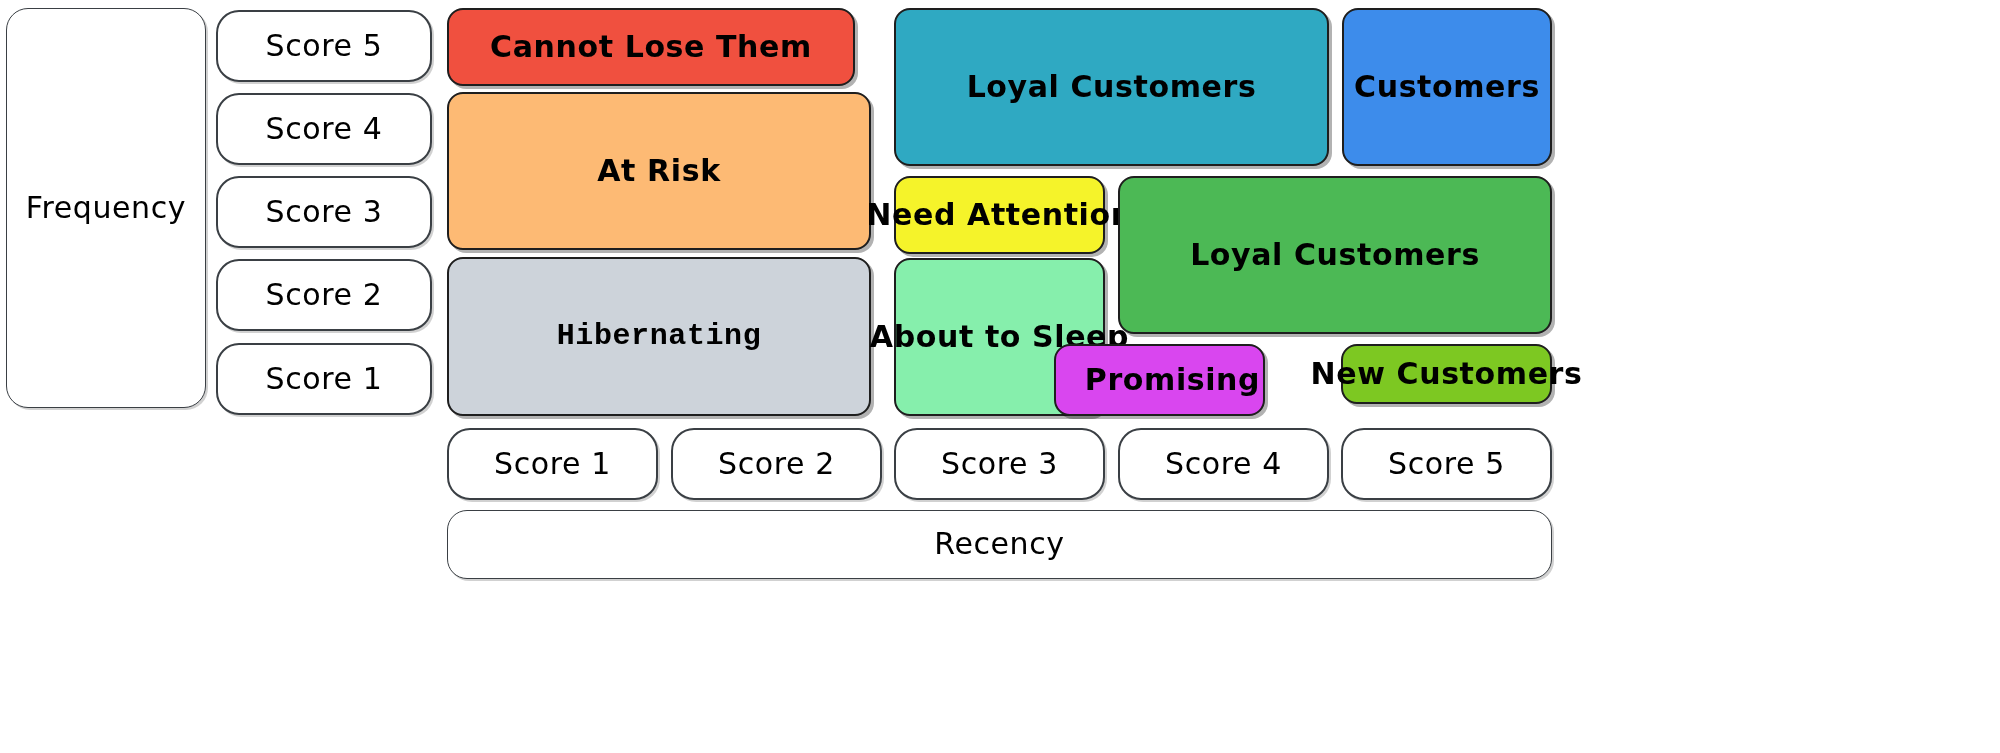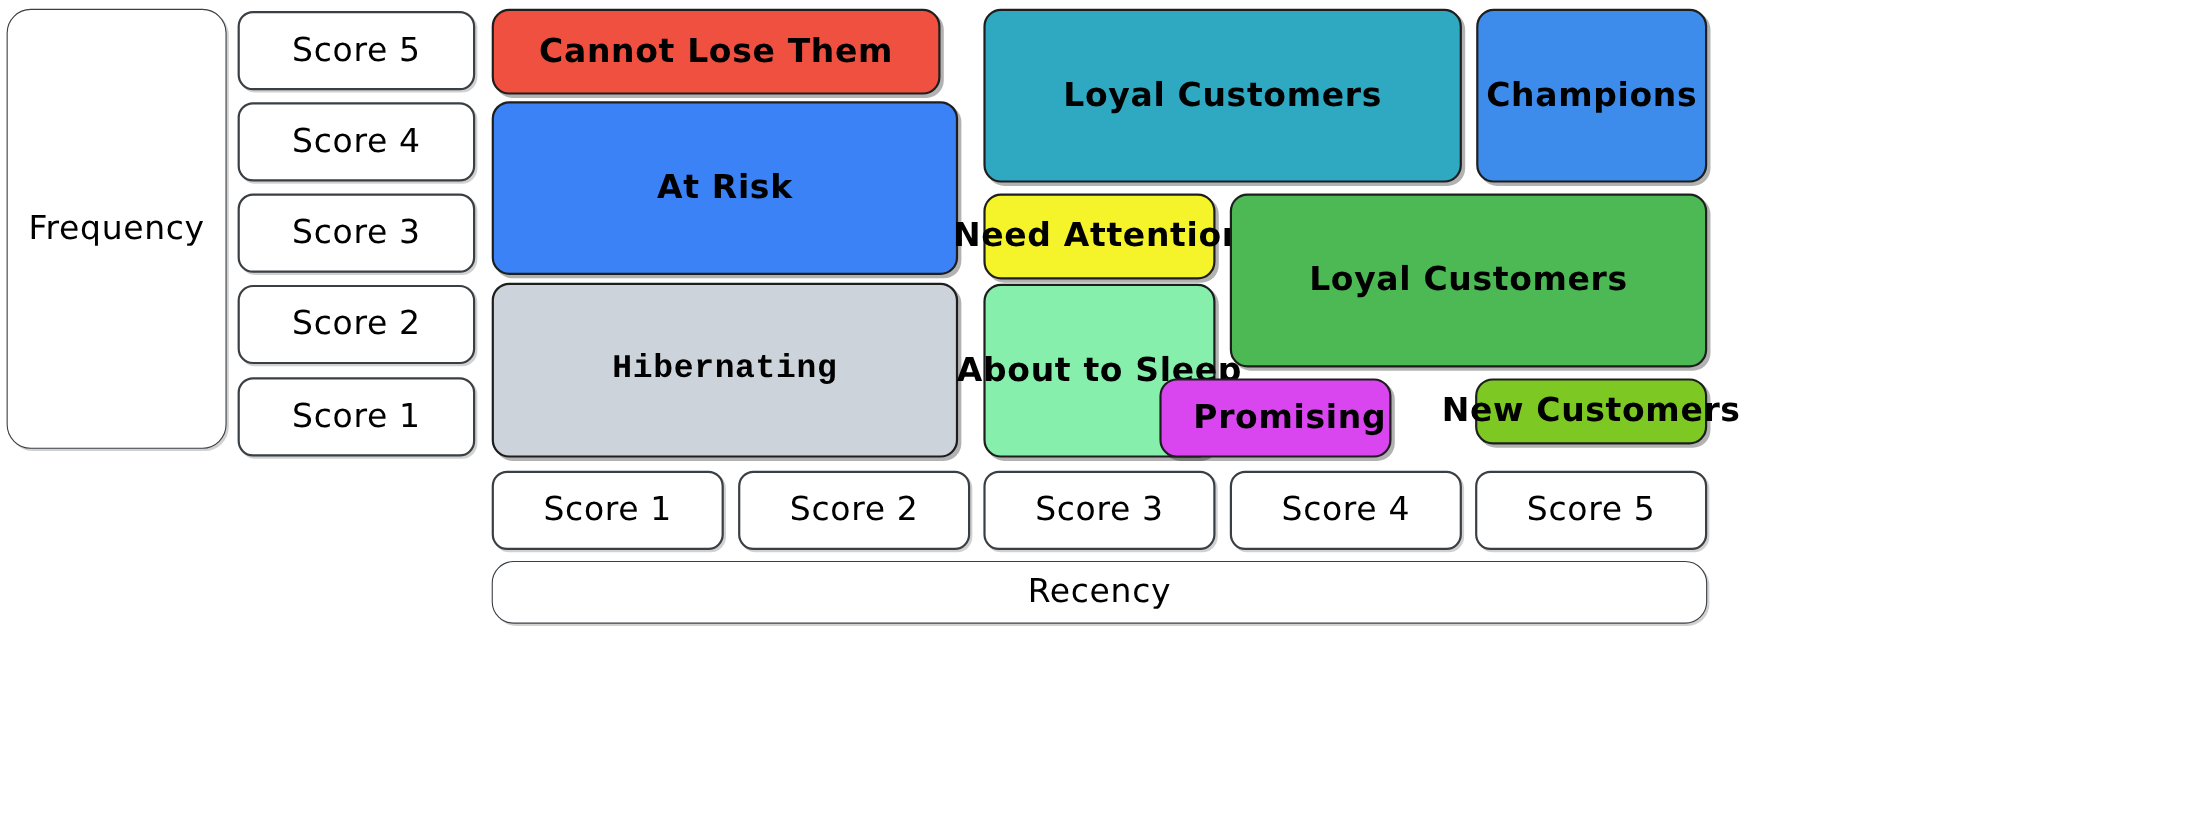--- a/index.html
+++ b/index.html
@@ -47,20 +47,21 @@
     font-weight: 600;
   }
   .box.axis {
     background: #ffffff;
     border-color: #3a3f44;
     box-shadow: 2px 2px 0 rgba(0,0,0,0.18);
   }
   .label {
     pointer-events: none;
     white-space: nowrap;
+    border-radius: 23px;
   }
 </style>
 </head>
 <body>
 
 <div id="canvas">
 
   <div class="box axis label" style="left:6px; top:8px; width:200px; height:400px; border-radius:22px;">
     <span class="label">Frequency</span>
   </div>
@@ -78,34 +79,34 @@
     <span class="label">Score 2</span>
   </div>
   <div class="box plain label" style="left:216px; top:343px; width:216px; height:72px;">
     <span class="label">Score 1</span>
   </div>
 
   <div class="box seg" style="left:447px; top:8px; width:408px; height:78px; background:#f0503f;">
     <span class="label">Cannot Lose Them</span>
   </div>
 
-  <div class="box seg" style="left:447px; top:92px; width:424px; height:158px; background:#3b82f6;">
+  <div class="box seg" style="left:447px; top:92px; width:424px; height:158px; background:#fdba74;">
     <span class="label">At Risk</span>
   </div>
 
   <div class="box seg" style="left:447px; top:257px; width:424px; height:159px; background:#cdd3da;font-family:Liberation Mono, monospace;">
     <span class="label">Hibernating</span>
   </div>
 
   <div class="box seg" style="left:894px; top:8px; width:435px; height:158px; background:#2fa9c2;">
     <span class="label">Loyal Customers</span>
   </div>
 
   <div class="box seg" style="left:1342px; top:8px; width:210px; height:158px; background:#3d8ceb;">
-    <span class="label">Champions</span>
+    <span class="label">Customers</span>
   </div>
 
   <div class="box seg" style="left:894px; top:176px; width:211px; height:78px; background:#f5f32a;">
     <span class="label">Need Attention</span>
   </div>
 
   <div class="box seg" style="left:1118px; top:176px; width:434px; height:158px; background:#4cb955;">
     <span class="label">Loyal Customers</span>
   </div>
 
@@ -130,17 +131,17 @@
   <div class="box plain label" style="left:894px; top:428px; width:211px; height:72px;">
     <span class="label">Score 3</span>
   </div>
   <div class="box plain label" style="left:1118px; top:428px; width:211px; height:72px;">
     <span class="label">Score 4</span>
   </div>
   <div class="box plain label" style="left:1341px; top:428px; width:211px; height:72px;">
     <span class="label">Score 5</span>
   </div>
 
-  <div class="box axis label" style="left:447px; top:510px; width:1105px; height:57px; border-radius:20px;">
+  <div class="box axis label" style="left:447px; top:510px; width:1105px; height:69px; border-radius:20px;">
     <span class="label">Recency</span>
   </div>
 
 </div>
 
 </body></html>

